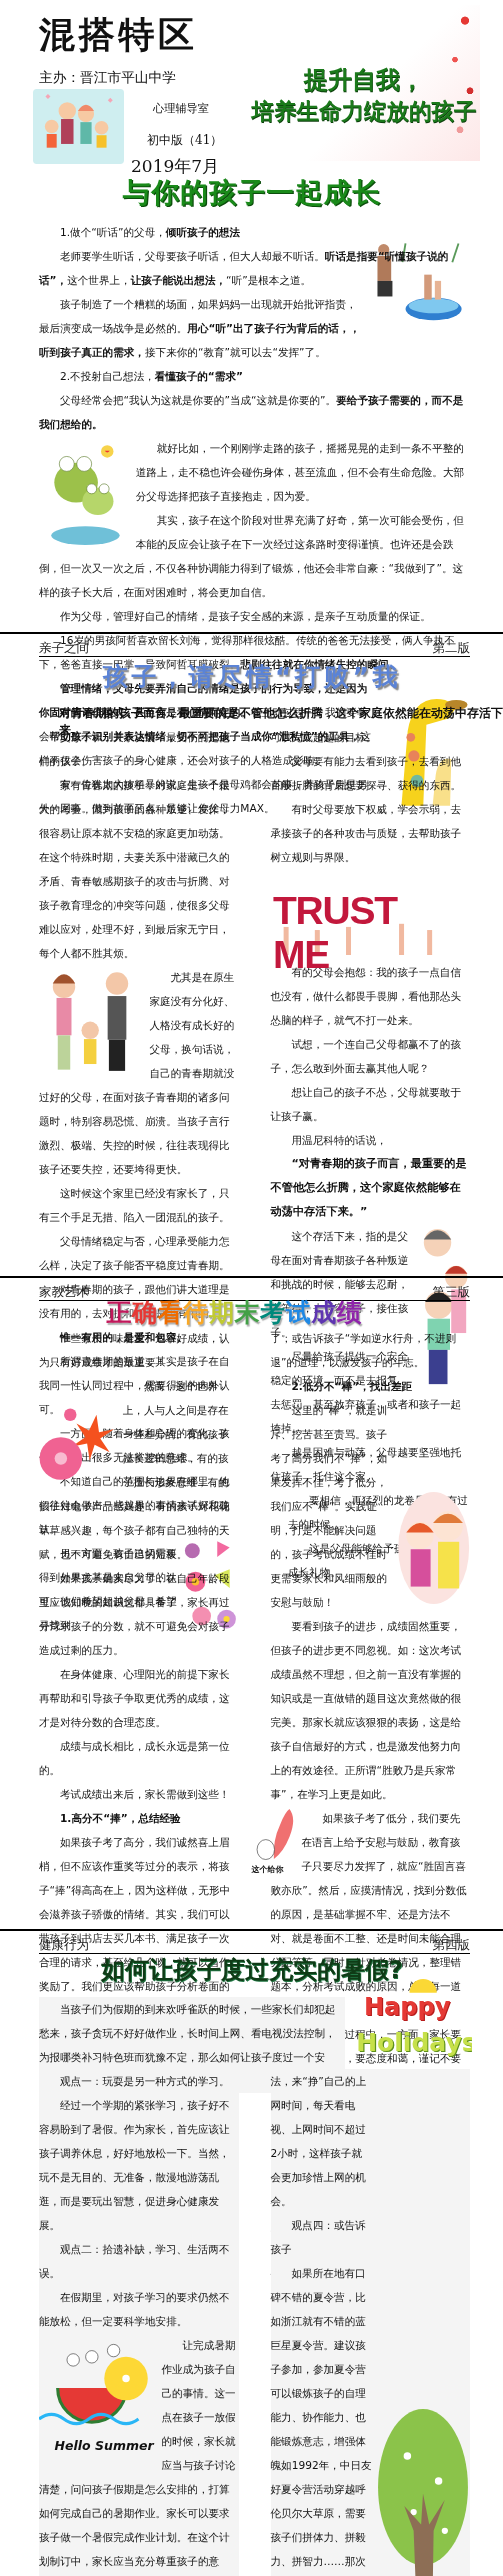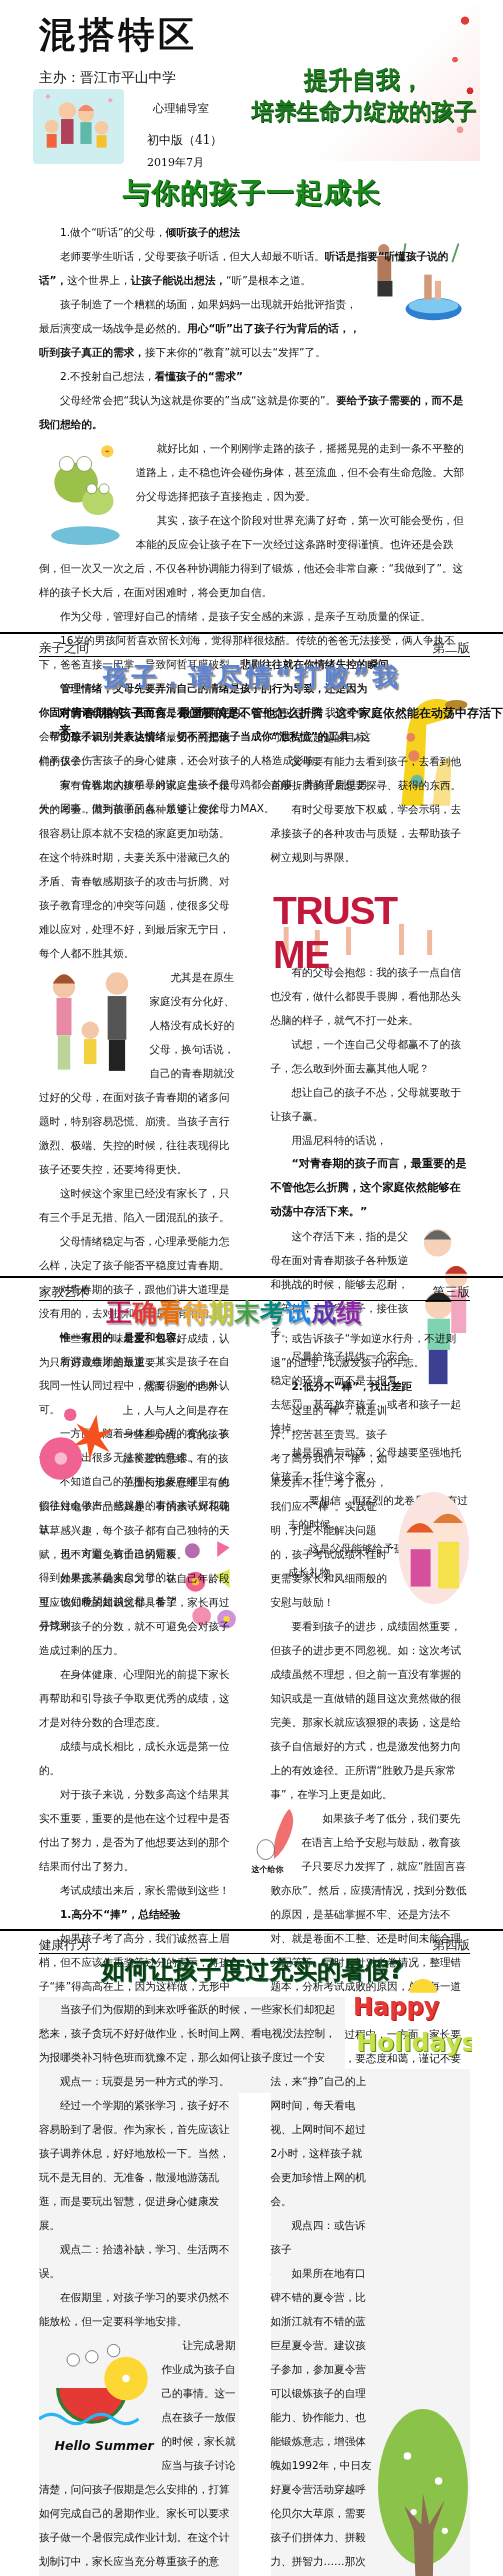--- a/index.html
+++ b/index.html
@@ -12,21 +12,21 @@
   .col2{display:flex;justify-content:flex-end;gap:32px;}
   .col2 > .c{width:205px;}
   .rule-thick{position:absolute;left:0;width:504px;height:1.9px;background:#000;}
   .section-head{position:absolute;left:39px;width:431px;height:19px;border-bottom:0.9px solid #000;display:flex;justify-content:space-between;align-items:flex-end;font-size:12.5px;line-height:16px;color:#222;}
   .img{position:absolute;overflow:hidden;}
   
   .masthead{position:absolute;left:39px;top:11.2px;font-size:36px;font-weight:bold;letter-spacing:3.7px;font-family:"DejaVu Serif","Liberation Serif",serif;}
   .host{position:absolute;left:39px;top:69px;font-size:13.7px;font-family:"DejaVu Serif","Liberation Serif",serif;}
   .dept{position:absolute;left:153px;top:101px;font-size:11.2px;font-family:Liberation Sans, sans-serif;text-align:right;}
   .edition{position:absolute;left:147px;top:132px;font-size:12px;font-family:"DejaVu Serif","Liberation Serif",serif;}
-  .date{position:absolute;left:147px;top:155px;font-size:11px;font-family:"DejaVu Serif","Liberation Serif",serif;}
+  .date{position:absolute;left:131px;top:155px;font-size:17px;font-family:"DejaVu Serif","Liberation Serif",serif;}
   .banner{position:absolute;left:248px;top:5px;width:232px;height:156px;background:linear-gradient(135deg,#fff 0%,#fff 55%,#fde7e7 100%);}
   .banner .flourish{position:absolute;right:0;top:0;width:50px;height:156px;background:radial-gradient(circle at 70% 10%,#e53935 0,#e53935 3.7px,transparent 4.4px),radial-gradient(circle at 50% 35%,#ef5350 0,#ef5350 2.5px,transparent 3.1px),radial-gradient(circle at 80% 55%,#d32f2f 0,#d32f2f 3.1px,transparent 3.7px),radial-gradient(circle at 60% 80%,#ef9a9a 0,#ef9a9a 3.1px,transparent 3.7px);}
   .banner .ln1,.banner .ln2{position:absolute;width:232px;text-align:center;color:#1b7a1b;font-weight:bold;text-shadow:0.6px 0.6px 0 #0b3d0b;}
   .banner .ln1{top:59px;font-size:24px;}
   .banner .ln2{top:91px;font-size:22.5px;}
   .family-img{left:33px;top:89px;width:91px;height:75px;background:#cfeef0;border-radius:3.7px;}
   .title1{position:absolute;left:0;width:504px;top:175px;text-align:center;font-size:27.5px;font-weight:bold;color:#1a8a1a;text-shadow:1.2px 1.2px 0 #0c4d0c;letter-spacing:1.2px;}
   .title2{position:absolute;left:0;width:504px;top:660px;text-align:center;font-size:25px;font-weight:bold;color:#5b83d6;text-shadow:1.9px 1.9px 1.2px #888;letter-spacing:3.7px;}
   .title3{position:absolute;left:0;width:469px;top:1296px;text-align:center;font-size:25px;font-weight:bold;letter-spacing:0.6px;text-shadow:1.2px 1.9px 1.2px #aaa;}
   .title4{position:absolute;left:0;width:504px;top:1954px;text-align:center;font-size:24px;font-weight:bold;color:#0f3b16;text-shadow:0.6px 0.6px 0 #274;}
@@ -218,21 +218,20 @@
           <circle cx="50" cy="25" r="10" fill="#f06292"></circle>
           <path d="M80 50 l12 -25 l4 28 l24 -5 l-22 15 l15 22 l-24 -12 l-8 25 l-4 -27 l-25 5 l22 -15 l-14 -22z" fill="#f4511e"></path>
           <circle cx="35" cy="95" r="34" fill="#f06292"></circle>
             <circle cx="35" cy="95" r="10" fill="#f8bbd0"></circle>
         </svg>
       </div>
       <p class="p">然而，这个世界上，人与人之间是存在一些差异的。有的孩子擅长逻辑思维，有的孩子擅长形象思维，有的孩子对电子产品感兴趣，有的孩子对花花草草感兴趣，每个孩子都有自己独特的天赋，也不可避免有自己的短板。</p>
       <p class="p" style="clear:both;">如果孩子确实尽力了，在自己年龄段里应该知晓的知识也都具备了，家长再过分苛求孩子的分数，就不可避免会对孩子造成过剩的压力。</p>
       <p class="p">在身体健康、心理阳光的前提下家长再帮助和引导孩子争取更优秀的成绩，这才是对待分数的合理态度。</p>
       <p class="p">成绩与成长相比，成长永远是第一位的。</p>
-      <p class="p">对于孩子来说，分数多高这个结果其实不重要，重要的是他在这个过程中是否付出了努力，是否为了他想要达到的那个结果而付出了努力。</p>
       <p class="p">考试成绩出来后，家长需做到这些！</p>
       <p class="p b">1.高分不“捧”，总结经验</p>
       <p class="p">如果孩子考了高分，我们诚然喜上眉梢，但不应该作重奖等过分的表示，将孩子“捧”得高高在上，因为这样做，无形中会滋养孩子骄傲的情绪。其实，我们可以带孩子到书店去买几本书、满足孩子一次合理的请求，甚至给几个吻，就可以当作奖励了。我们更应该帮助孩子分析卷面的得失情况，总结经验，扬长避短，乘胜前进，为下一次的考试“更上一层楼”打下扎实的基础.</p>
       <div style="float:right;width:53px;height:81px;margin:-25px 0 0 3.7px;">
         <svg width="53" height="81" viewBox="0 0 85 130">
           <path d="M20 10 q15 20 20 50 q-30 -10 -20 -50z" fill="#9e9ab8"></path>
             <path d="M45 55 q30 -30 40 0 q-20 20 -40 0z" fill="#c7a45a"></path>
           <path d="M40 60 l2 70" stroke="#b8c27a" stroke-width="2"></path>
         </svg>
       </div>
@@ -272,21 +271,21 @@
   <div class="section-head" style="top:1934px;">
     <span>健康行为</span>
     <span>第四版</span>
   </div>
   <div class="title4">如何让孩子度过充实的暑假?</div>
 
   <div class="img" style="left:350px;top:1979px;width:122px;height:87px;">
     <svg width="122" height="87" viewBox="0 0 195 140">
       <path d="M95 22 a22 22 0 0 1 44 0z" fill="#fbd835"></path>
     </svg>
-    <span style="position:absolute;left:3px;top:13.7px;font-size:24px;font-weight:bold;color:#e53935;text-shadow:1.2px 1.2px 0 #b71c1c;">Happy</span>
+    <span style="position:absolute;left:14px;top:13.7px;font-size:24px;font-weight:bold;color:#e53935;text-shadow:1.2px 1.2px 0 #b71c1c;">Happy</span>
     <span style="position:absolute;left:6.2px;top:49px;font-size:25px;font-weight:bold;color:#c6e04a;text-shadow:1.2px 1.2px 0 #5d8f1a;">Holidays</span>
   </div>
 
   <div class="inner" style="position:absolute;top:1997px;width:306px;">
     <p class="p shade">当孩子们为假期的到来欢呼雀跃的时候，一些家长们却犯起愁来，孩子贪玩不好好做作业，长时间上网、看电视没法控制，为报哪类补习特色班而犹豫不定，那么如何让孩子度过一个安全、快乐、充实又有意义的暑假呢?</p>
   </div>
 
   <div class="inner col2" style="position:absolute;top:2069px;">
     <div class="c">
       <p class="p shade">观点一：玩耍是另一种方式的学习。</p>

